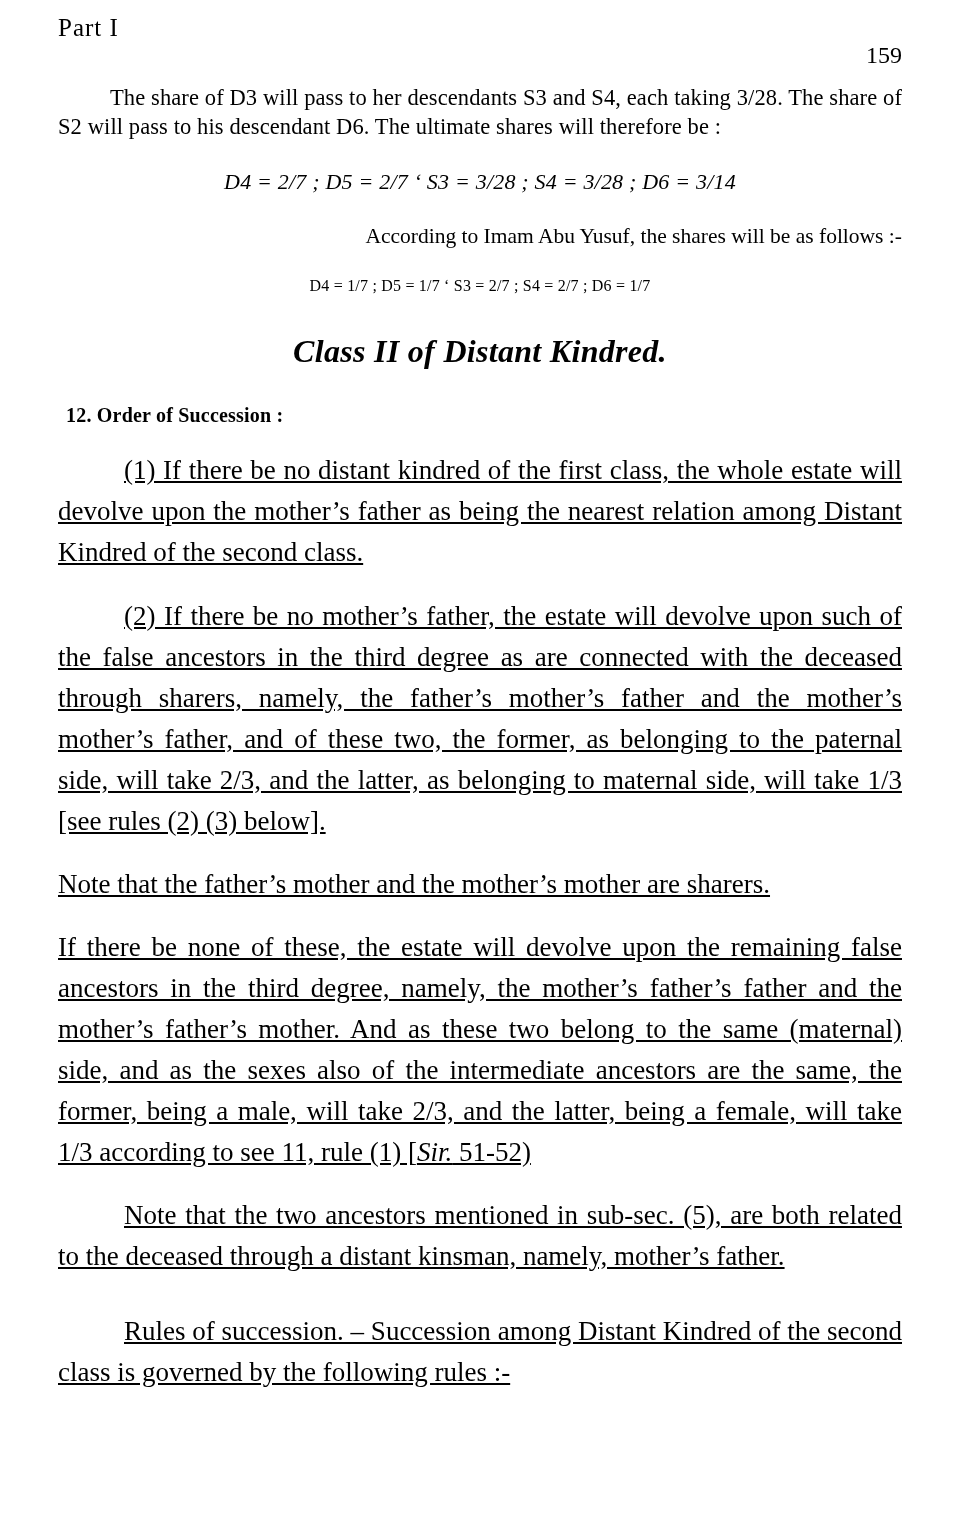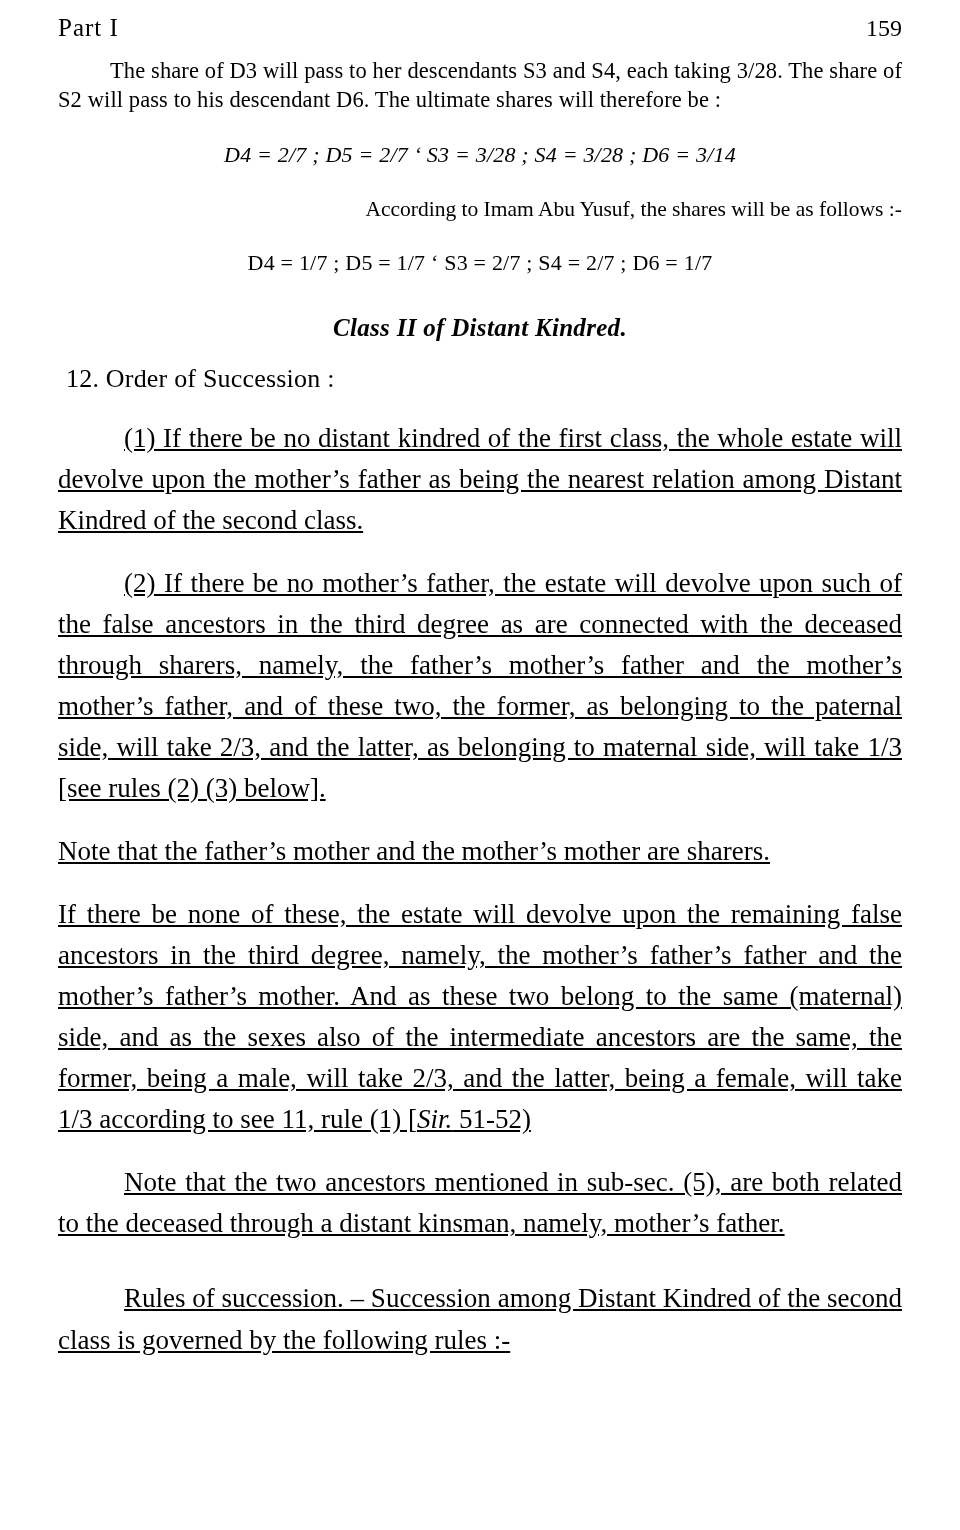--- a/index.html
+++ b/index.html
@@ -20,20 +20,21 @@
     height: 1530px;
     box-sizing: border-box;
     padding: 14px 58px 0 58px;
   }
   .header {
     display: flex;
     align-items: baseline;
     justify-content: space-between;
     font-size: 25px;
     margin-bottom: 14px;
+    flex-direction: column;
   }
   .header .part {
     letter-spacing: 1px;
     white-space: nowrap;
   }
   .header .booktitle {
     font-style: italic;
     font-size: 25px;
     white-space: nowrap;
     margin-left: 42px;
@@ -58,40 +59,40 @@
   .eq {
     text-align: center;
     margin-top: 26px;
     font-size: 22px;
     letter-spacing: 0.2px;
     font-style: italic;
   }
   .eq2 {
     text-align: center;
     margin-top: 25px;
-    font-size: 22px;
+    font-size: 16px;
     letter-spacing: 0.2px;
   }
   .acc {
     text-align: right;
     margin-top: 27px;
     font-size: 21.5px;
   }
   .section-head {
     text-align: center;
     font-style: italic;
     font-weight: bold;
-    font-size: 25px;
+    font-size: 32px;
     margin-top: 34px;
     letter-spacing: 0.3px;
   }
   .order-head {
-    font-weight: normal;
-    font-size: 26px;
-    margin-top: 18px;
+    font-weight: bold;
+    font-size: 20px;
+    margin-top: 30px;
     margin-left: 8px;
     letter-spacing: 0.2px;
   }
   .para {
     font-size: 27px;
     line-height: 1.52;
     text-align: justify;
     text-justify: inter-word;
     margin-top: 22px;
     text-decoration: underline;

